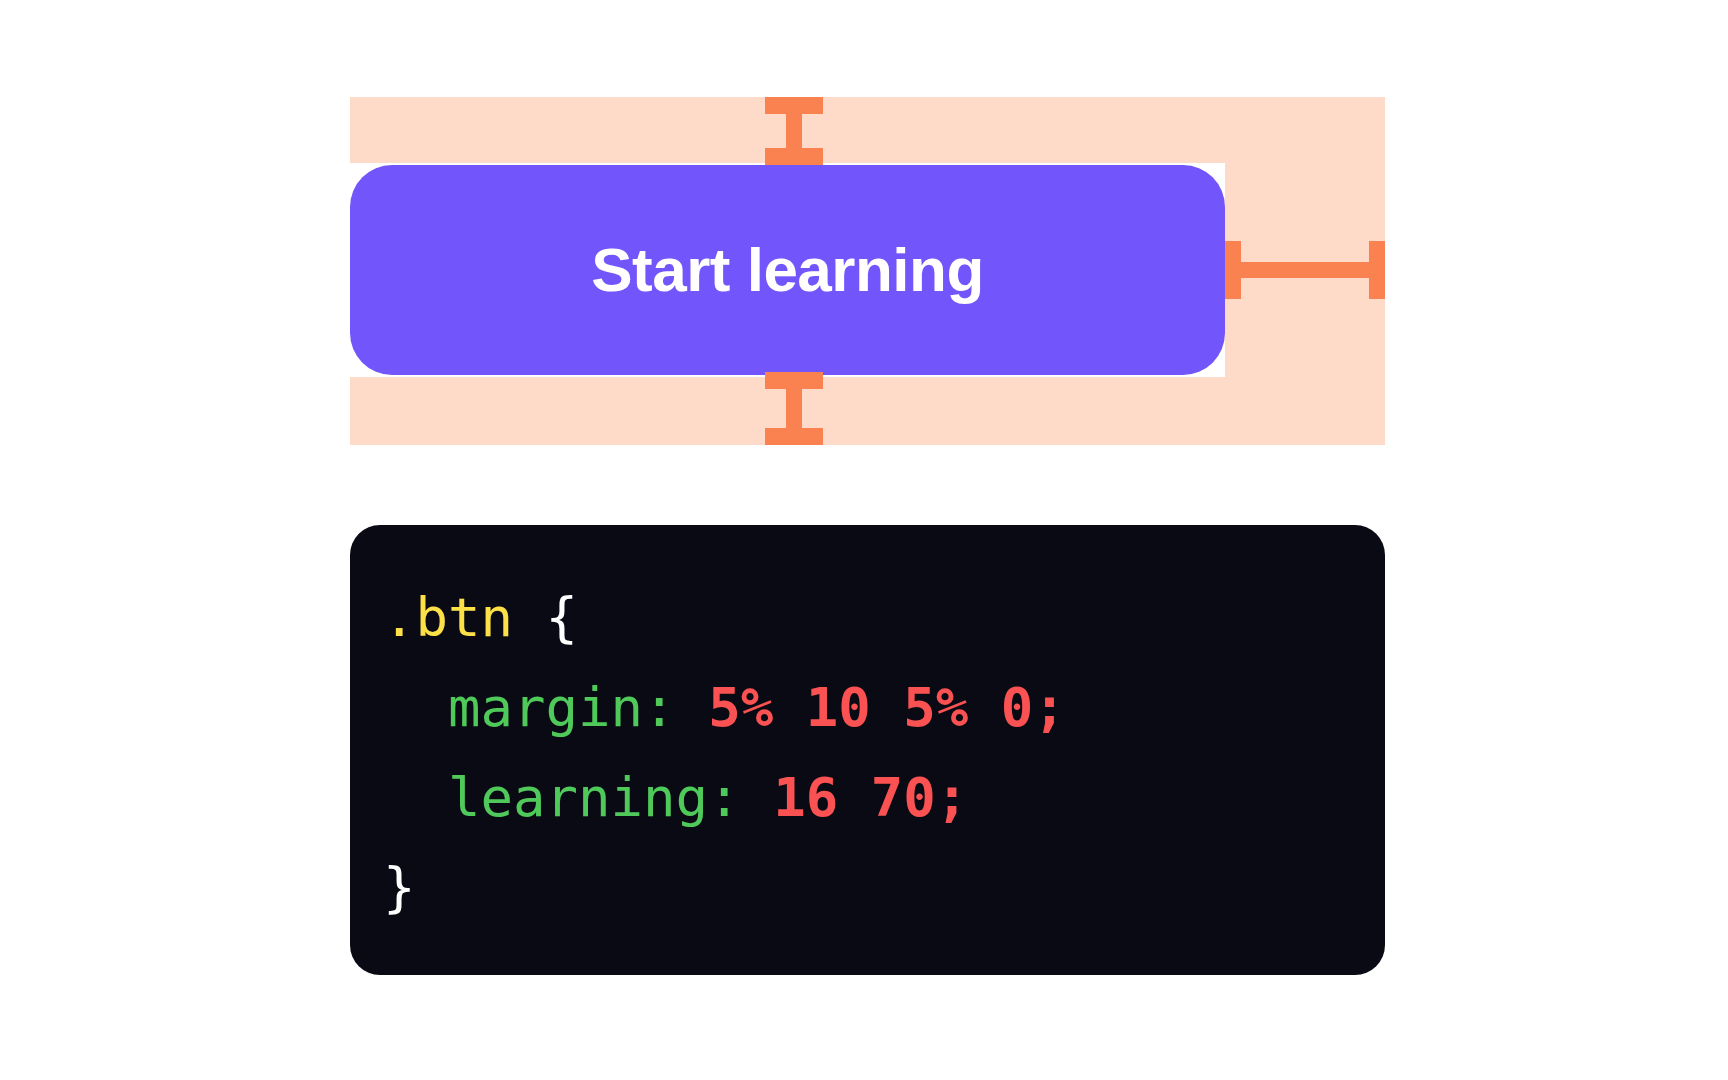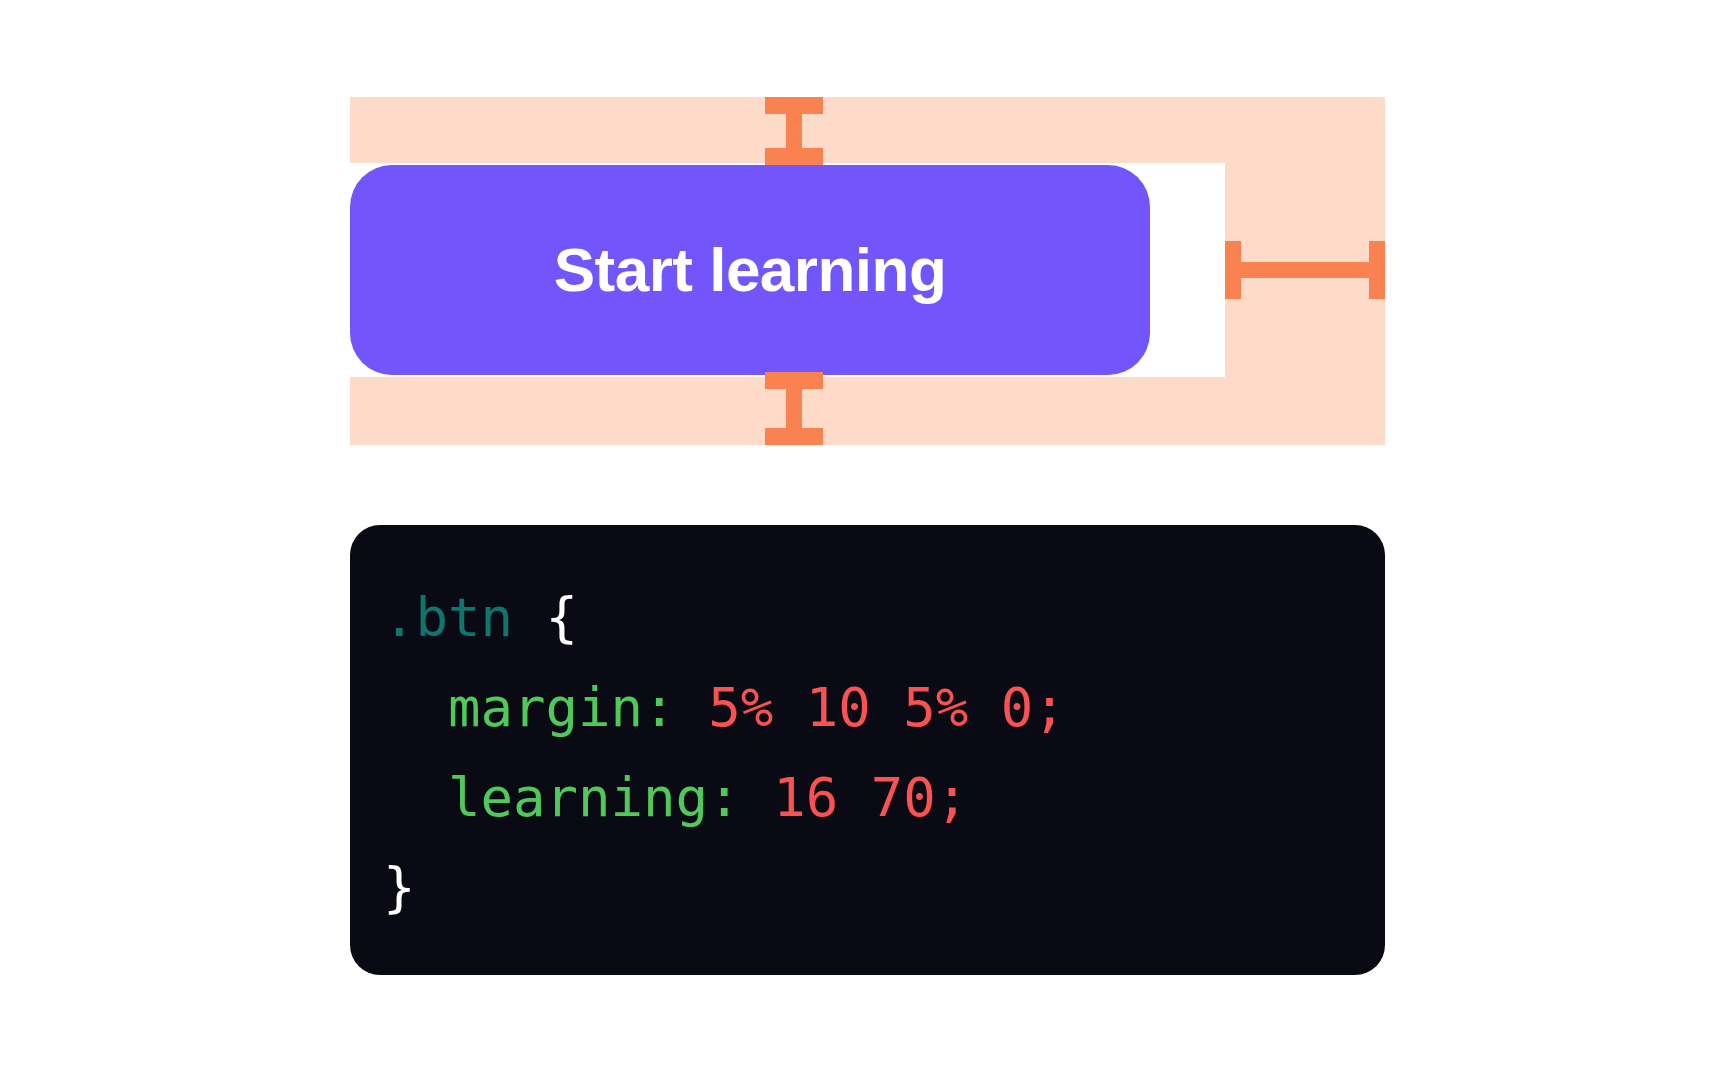--- a/index.html
+++ b/index.html
@@ -43,21 +43,21 @@
     width: 875px;
     height: 214px;
     background: #ffffff;
   }
 
   
   #start-button {
     position: absolute;
     left: 350px;
     top: 165px;
-    width: 800px;
+    width: 875px;
     height: 210px;
     background: #7355fc;
     border: none;
     border-radius: 42px;
     color: #ffffff;
     font-family: "Liberation Sans", sans-serif;
     font-size: 62px;
     font-weight: 700;
     letter-spacing: -0.5px;
     line-height: 210px;
@@ -146,24 +146,24 @@
   }
   #code-listing {
     margin: 0;
     font-family: "DejaVu Sans Mono", "Liberation Mono", monospace;
     font-size: 54px;
     line-height: 90px;
     white-space: pre;
     color: #ffffff;
     letter-spacing: 0px;
   }
-  .tok-selector { color: #0f766e; }
+  .tok-selector { color: #fde047; }
   .tok-punct    { color: #ffffff; }
   .tok-prop     { color: #4ec95a; }
-  .tok-value    { color: #fa5252; }
+  .tok-value    { color: #fa5252; font-weight: bold; }
 </style>
 </head>
 <body>
 
 <div id="demo-stage">
 
   <div id="margin-box"></div>
 
   <div id="content-band"></div>
 

